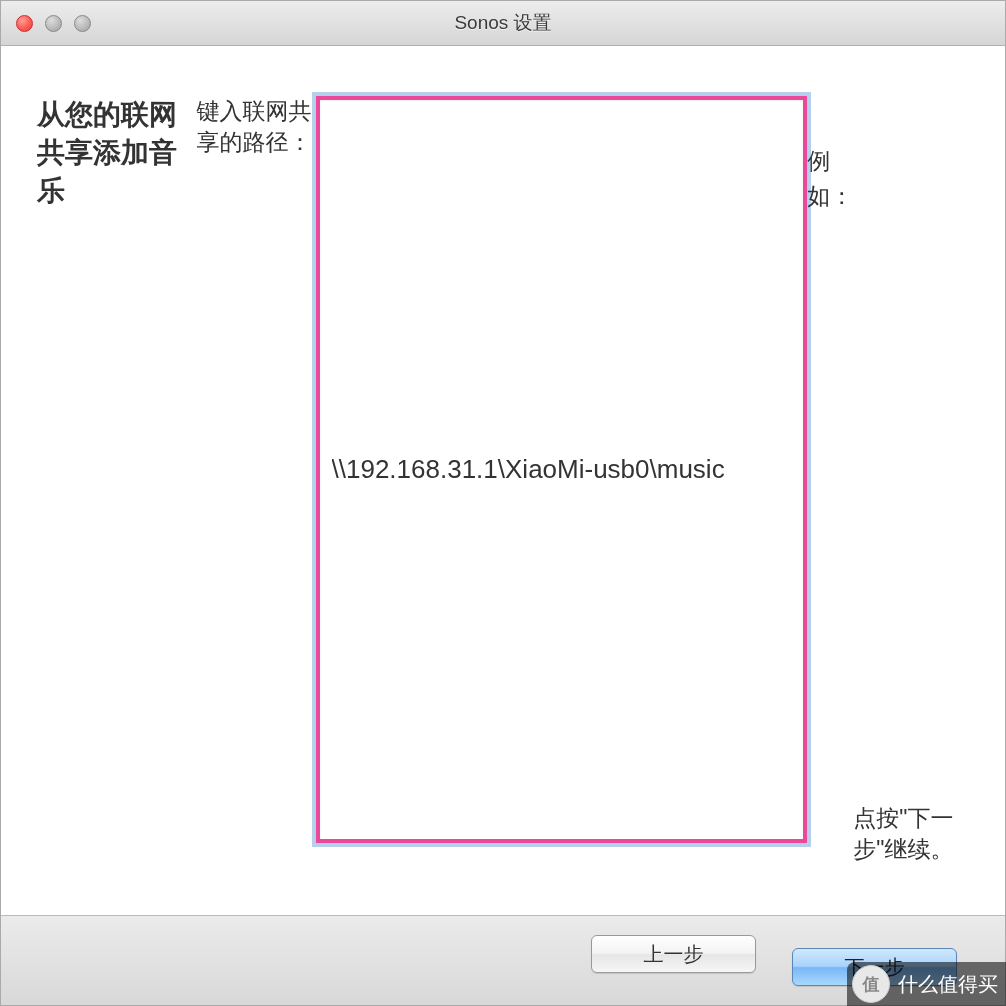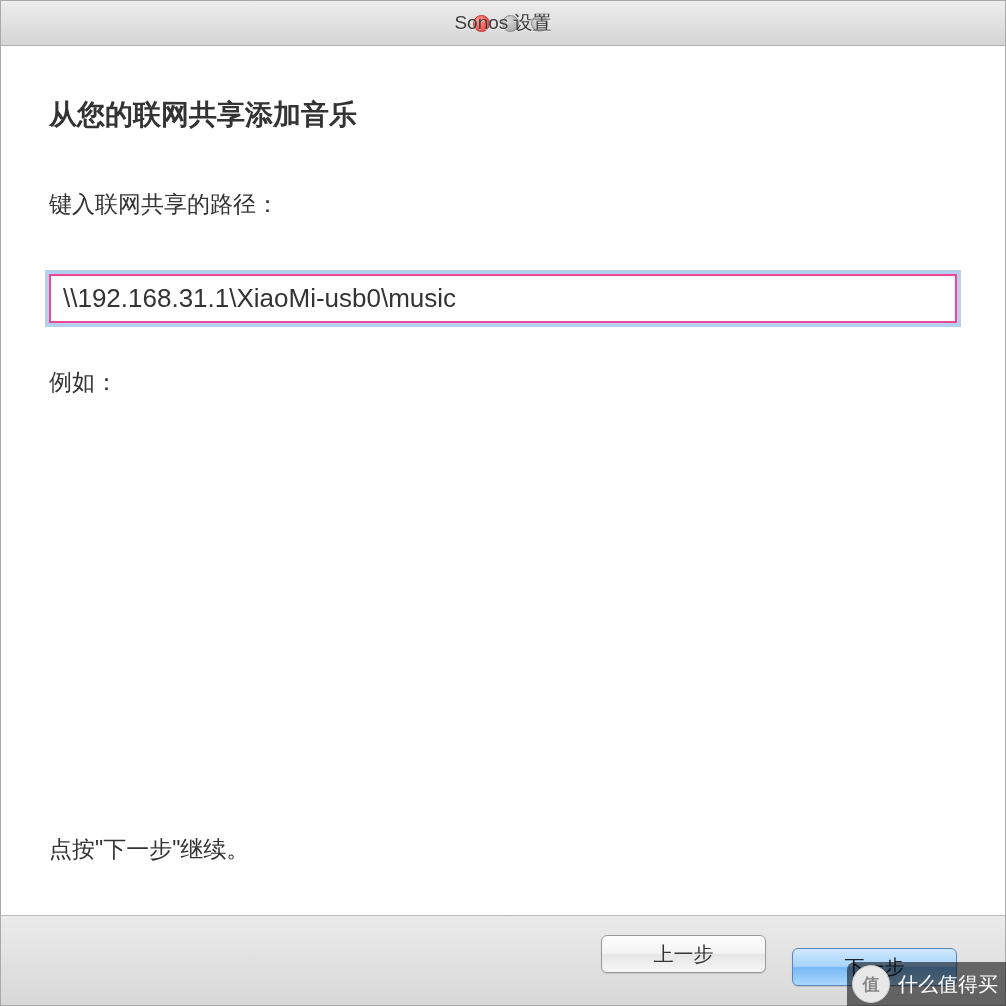--- a/index.html
+++ b/index.html
@@ -1,19 +1,18 @@
 <!DOCTYPE html>
 <html><head>
   <meta charset="utf-8">
   <style>
     * {
       margin: 0;
       padding: 0;
       box-sizing: border-box;
-      justify-content: center;
     }
     
     body {
       width: 1006px;
       height: 1006px;
       font-family: "Lucida Grande", "Helvetica Neue", Arial, sans-serif;
       background: #ffffff;
       overflow: hidden;
       position: relative;
     }
@@ -69,55 +68,55 @@
       left: 50%;
       transform: translateX(-50%);
       font-size: 19px;
       color: #3a3a3a;
       text-shadow: 0 1px 0 rgba(255,255,255,0.6);
     }
     
     .content {
       flex: 1;
       background: #ffffff;
-      padding: 50px 48px 30px 48px;
-      display: flex;
-      flex-direction: column;
+      padding: 50px 48px 30px 36px;
+      display: flex;
     }
     
     .page-heading {
       font-size: 28px;
       font-weight: bold;
       color: #333;
       margin-bottom: 55px;
     }
     
     .field-label {
       font-size: 23px;
       color: #333;
       margin-bottom: 54px;
     }
     
     .path-input {
       width: 100%;
       padding: 7px 12px;
       font-size: 26px;
-      border: 2px solid #ec4899;
+      border: 4px solid #ec4899;
       border-radius: 0;
       outline: none;
       box-shadow: 0 0 0 4px rgba(120, 170, 220, 0.55), inset 0 1px 2px rgba(0,0,0,0.08);
       font-family: "Lucida Grande", Arial, sans-serif;
       color: #333;
       margin-bottom: 42px;
     }
     
     .example-block {
       font-size: 23px;
       color: #333;
       line-height: 1.5;
+      margin-top: 48px;
     }
     
     .example-line {
       display: block;
     }
     
     .instruction {
       font-size: 23px;
       color: #333;
       margin-top: auto;
@@ -152,21 +151,21 @@
     
     .btn-primary {
       background: linear-gradient(to bottom, #cfe8fe 0%, #a8d3fb 48%, #78b7f5 52%, #aad8fd 100%);
       border-color: #5a87b8;
       color: #222;
       margin-top: 13px;
     }
     
     .btn-group-right {
       display: flex;
-      gap: 26px;
+      gap: 36px;
     }
     
     .watermark {
       position: absolute;
       right: 0;
       bottom: 0;
       display: flex;
       align-items: center;
       background: rgba(0,0,0,0.55);
       border-top-left-radius: 8px;

